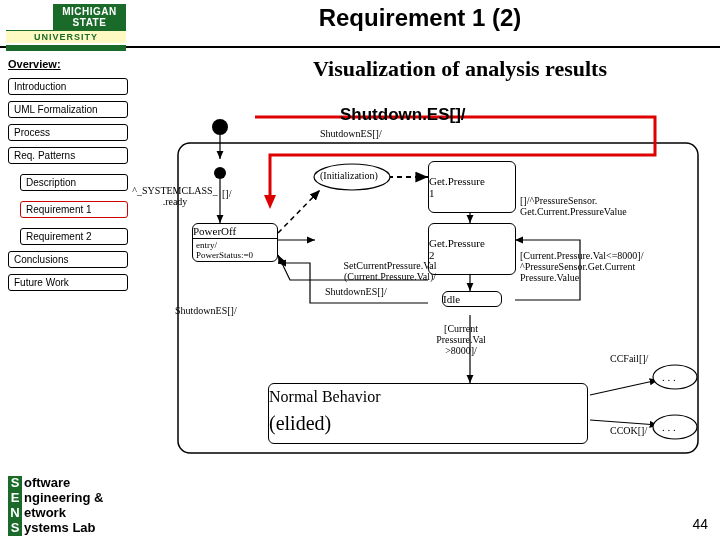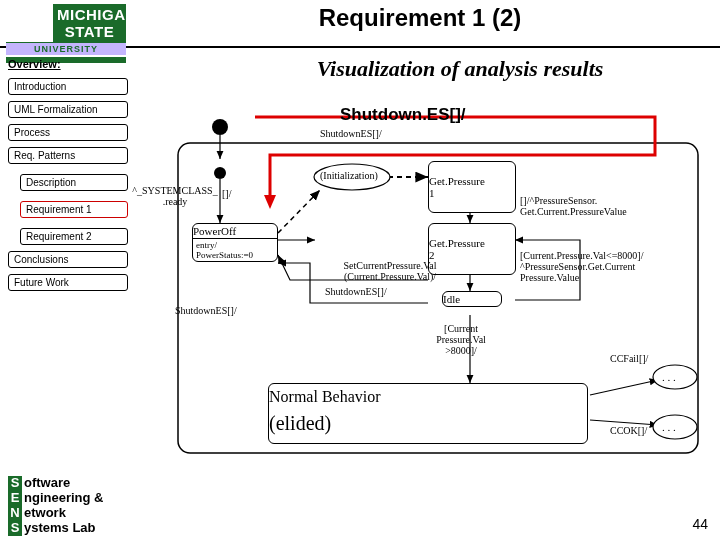--- a/index.html
+++ b/index.html
@@ -1,28 +1,28 @@
 <!DOCTYPE html>
 <html><head>
 <meta charset="utf-8">
 <style>
   * { box-sizing: border-box; margin: 0; padding: 0; }
   body { width: 720px; height: 540px; background: #fff; font-family: Arial, sans-serif; overflow: hidden; position: relative; }
   .header { position: absolute; top: 0; left: 0; width: 720px; height: 48px; border-bottom: 2px solid #000; }
   .logo { position: absolute; top: 4px; left: 6px; width: 120px; }
-  .logo-top { background: #1a6b2a; color: #fff; font-size: 15px; font-weight: bold; padding: 2px 4px; letter-spacing: 0.5px; text-align: center; margin-left: 47px; }
-  .logo-bot { background: #c4b5fd; color: #1a6b2a; font-size: 9px; font-weight: bold; padding: 1px 4px; letter-spacing: 1px; text-align: center; border-top: 1px solid #1a6b2a; }
+  .logo-top { background: #1a6b2a; color: #fff; font-size: 10px; font-weight: bold; padding: 2px 4px; letter-spacing: 0.5px; text-align: center; margin-left: 47px; }
+  .logo-bot { background: #fef9c3; color: #1a6b2a; font-size: 9px; font-weight: bold; padding: 1px 4px; letter-spacing: 1px; text-align: center; border-top: 1px solid #1a6b2a; }
   .logo-under { height: 6px; background: #1a6b2a; margin-top: 2px; }
   .title { position: absolute; top: 4px; left: 150px; width: 540px; text-align: center; font-size: 24px; font-weight: bold; font-family: Liberation Sans, sans-serif; }
   .overview-label { position: absolute; top: 58px; left: 8px; font-size: 11px; font-weight: bold; text-decoration: underline; }
   .sidebar { position: absolute; top: 78px; left: 8px; width: 120px; }
   .nav-item { border: 1px solid #000; border-radius: 3px; padding: 2px 5px; font-size: 10px; margin-bottom: 6px; background: #fff; cursor: default; }
   .nav-item.indent { margin-left: 12px; width: 108px; margin-top: 10px; }
   .nav-item.active { border: 1.5px solid #c00; }
-  .subtitle { position: absolute; top: 56px; left: 210px; width: 500px; font-size: 22px; font-weight: bold; text-align: center; font-family: "Times New Roman", serif; font-style: italic; }
+  .subtitle { position: absolute; top: 56px; left: 210px; width: 500px; font-size: 22px; font-weight: bold; text-align: center; font-family: "Times New Roman", serif; }
   .diagram { position: absolute; top: 95px; left: 160px; width: 545px; height: 365px; }
   .footer-lab { position: absolute; bottom: 4px; left: 8px; font-size: 13px; font-weight: bold; line-height: 1.15; }
   .footer-lab .bigletter { background: #1a6b2a; color: #fff; display: inline-block; width: 14px; text-align: center; margin-right: 2px; }
   .page-num { position: absolute; bottom: 8px; right: 12px; font-size: 14px; }
   .state-box { position: absolute; border: 1.5px solid #000; border-radius: 6px; background: #fff; font-family: "Times New Roman", serif; font-size: 11px; text-align: left; }
   .state-box .sname { padding: 1px 0; }
   .state-box .sdiv { border-top: 1px solid #000; padding: 1px 3px; font-size: 9px; }
   .dlabel { position: absolute; font-family: "Times New Roman", serif; font-size: 10px; text-align: center; }
   .red-callout { position: absolute; font-size: 17px; font-weight: bold; font-family: Arial, sans-serif; }
 </style>

